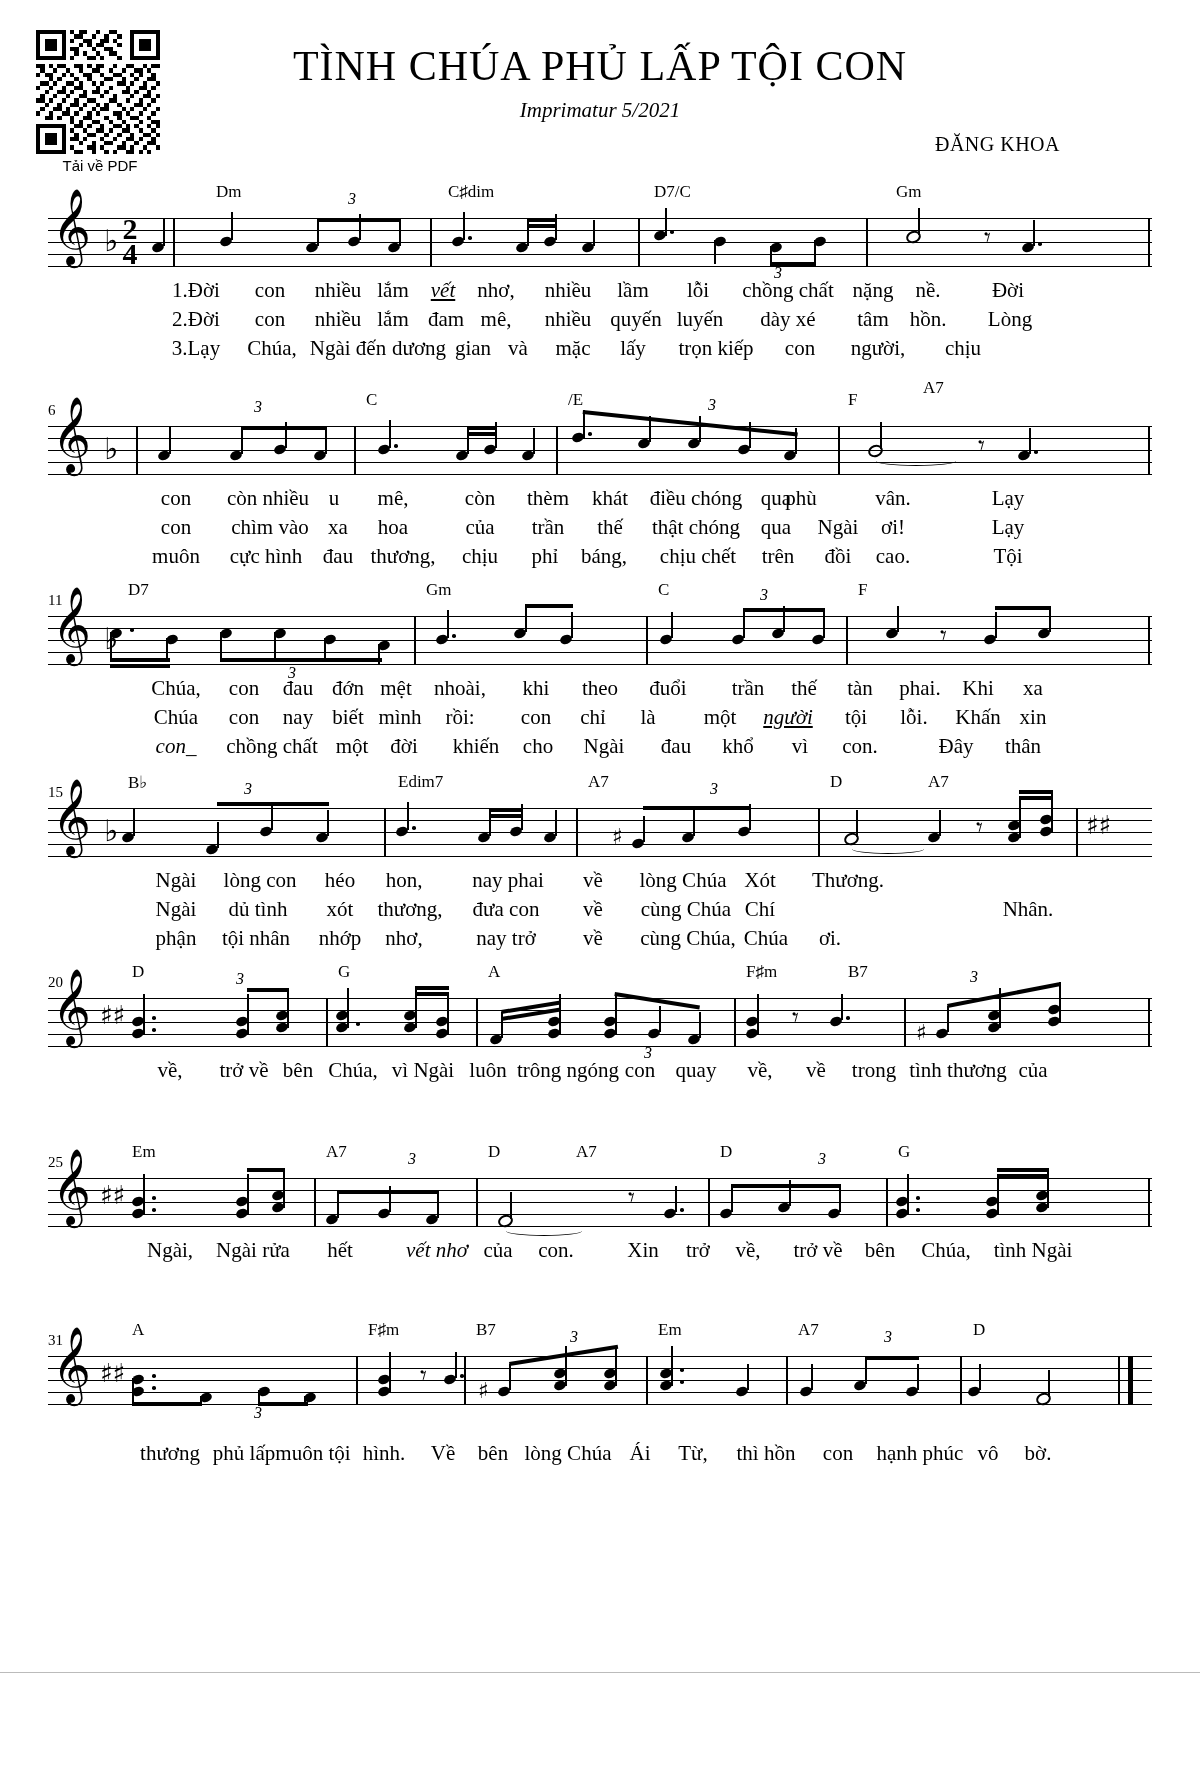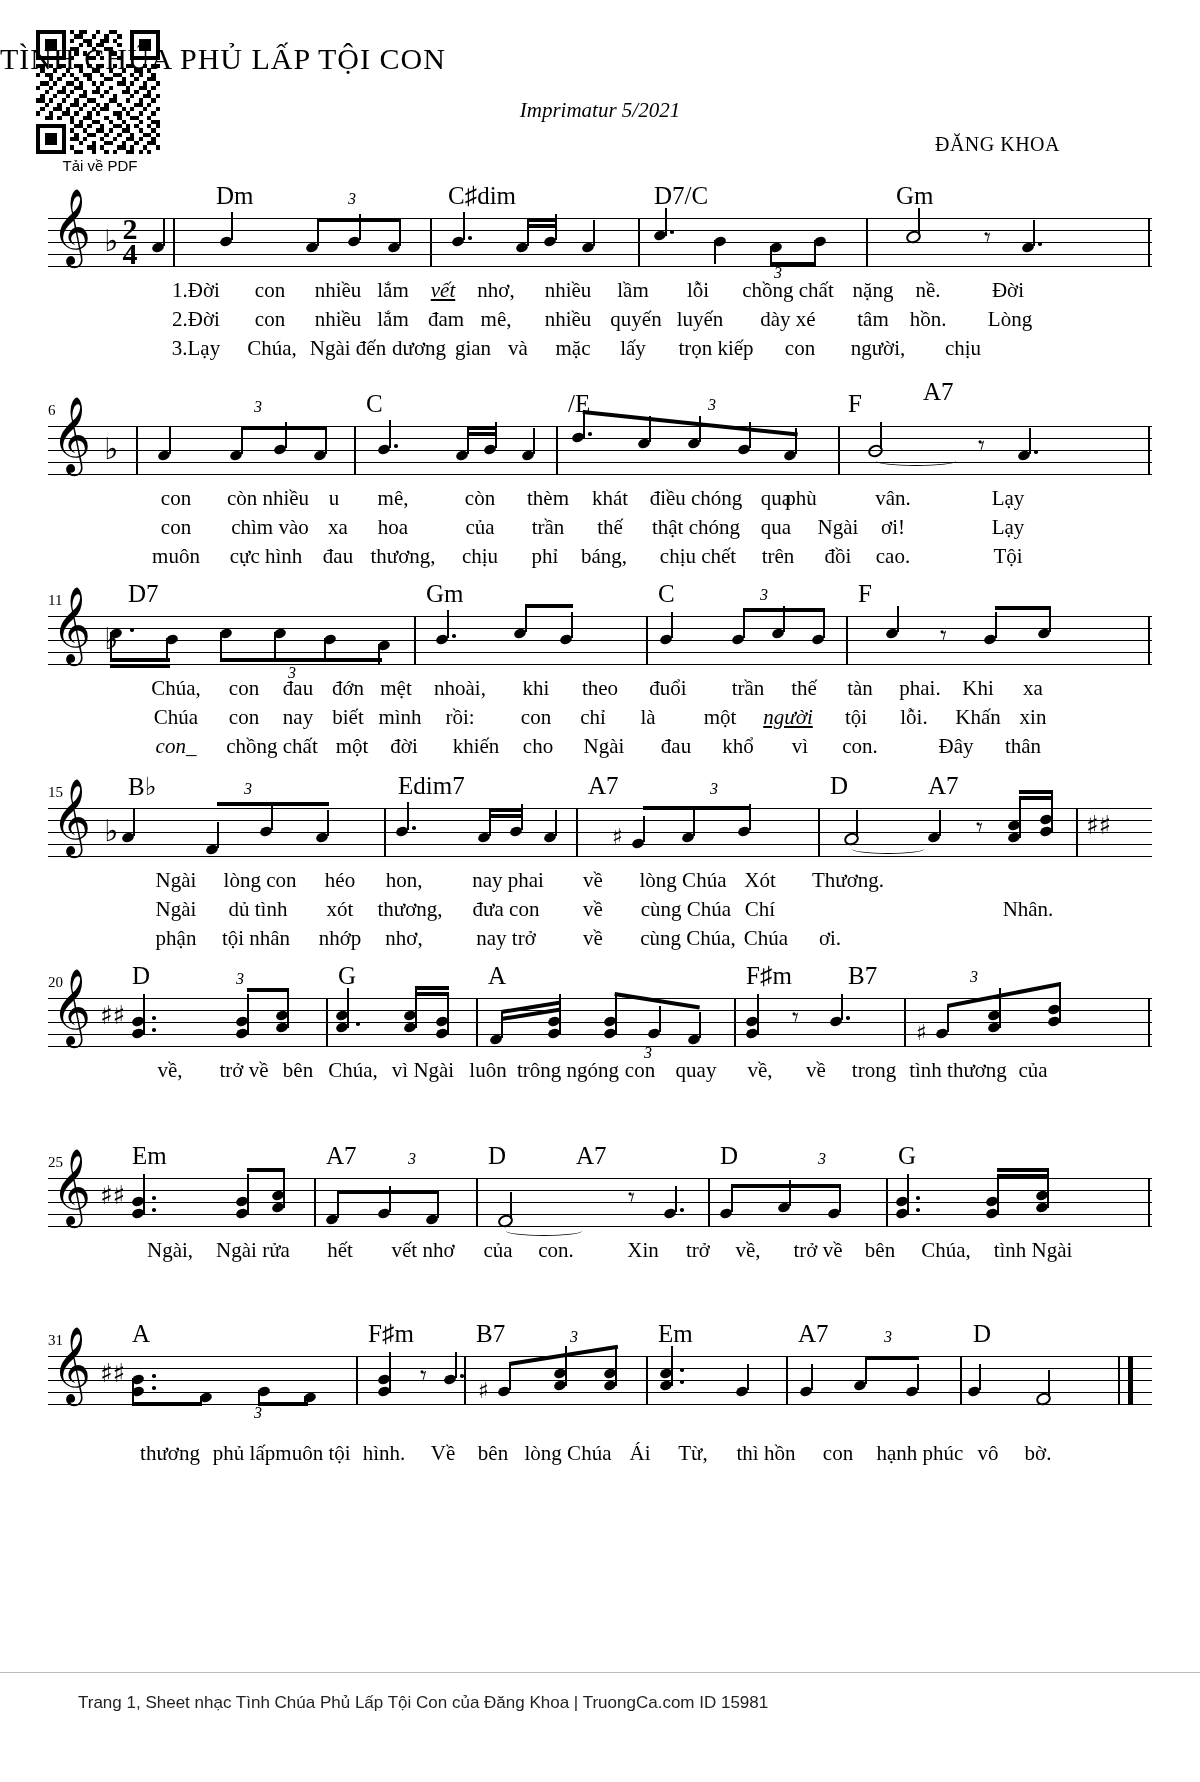--- a/index.html
+++ b/index.html
@@ -39,21 +39,22 @@
     font-family: "Liberation Sans", sans-serif;
     font-size: 15px;
     margin-top: 3px;
     color: #000;
   }
   .title {
     position: absolute;
     top: 42px;
     left: 0;
     width: 1200px;
-    font-size: 30px;
+    text-align: center;
+    font-size: 42px;
     letter-spacing: 1px;
     font-family: "Liberation Serif", serif;
   }
   .subtitle {
     position: absolute;
     top: 98px;
     left: 0;
     width: 1200px;
     text-align: center;
     font-size: 21px;
@@ -139,21 +140,21 @@
   .measure-num {
     position: absolute;
     font-family: "Liberation Serif", serif;
     font-size: 15px;
     top: -16px;
   }
 
   .chord {
     position: absolute;
     font-family: "Liberation Serif", serif;
-    font-size: 25px;
+    font-size: 17px;
     top: -28px;
     white-space: nowrap;
   }
   .tuplet {
     position: absolute;
     font-family: "Liberation Serif", serif;
     font-style: italic;
     font-size: 16px;
     white-space: nowrap;
   }
@@ -1120,21 +1121,21 @@
         <div class="notehead" style="left:988px; top:21px;"></div>
       <div class="stem" style="left:999px; top:-2px; height:40px;"></div>
       <div class="beam" style="left:949px; top:-2px; width:52px;"></div>
       <div class="beam" style="left:949px; top:4px; width:52px;"></div>
     </div>
 
     <div class="lyric-row" style="top:68px;">
       <span class="lyric" style="left:122px;">Ngài,</span>
       <span class="lyric" style="left:205px;">Ngài rửa</span>
       <span class="lyric" style="left:292px;">hết</span>
-      <span class="lyric" style="left:375px;">vết nhơ</span>
+      <span class="lyric" style="left:389px;font-style:italic;">vết nhơ</span>
       <span class="lyric" style="left:450px;">của</span>
       <span class="lyric" style="left:508px;">con.</span>
       <span class="lyric" style="left:595px;">Xin</span>
       <span class="lyric" style="left:650px;">trở</span>
       <span class="lyric" style="left:700px;">về,</span>
       <span class="lyric" style="left:770px;">trở về</span>
       <span class="lyric" style="left:832px;">bên</span>
       <span class="lyric" style="left:898px;">Chúa,</span>
       <span class="lyric" style="left:985px;">tình Ngài</span>
     </div>
@@ -1237,14 +1238,13 @@
       <span class="lyric" style="left:645px;">Từ,</span>
       <span class="lyric" style="left:718px;">thì hồn</span>
       <span class="lyric" style="left:790px;">con</span>
       <span class="lyric" style="left:872px;">hạnh phúc</span>
       <span class="lyric" style="left:940px;">vô</span>
       <span class="lyric" style="left:990px;">bờ.</span>
     </div>
   </div>
 
   <div class="footer-rule"></div>
-  <div class="footer">Trang 1, Sheet nhạc Tình Chúa Phủ Lấp Tội Con của Đăng Khoa  | TruongCa.com ID 15981</div>
 </div>
 
 </body></html>

